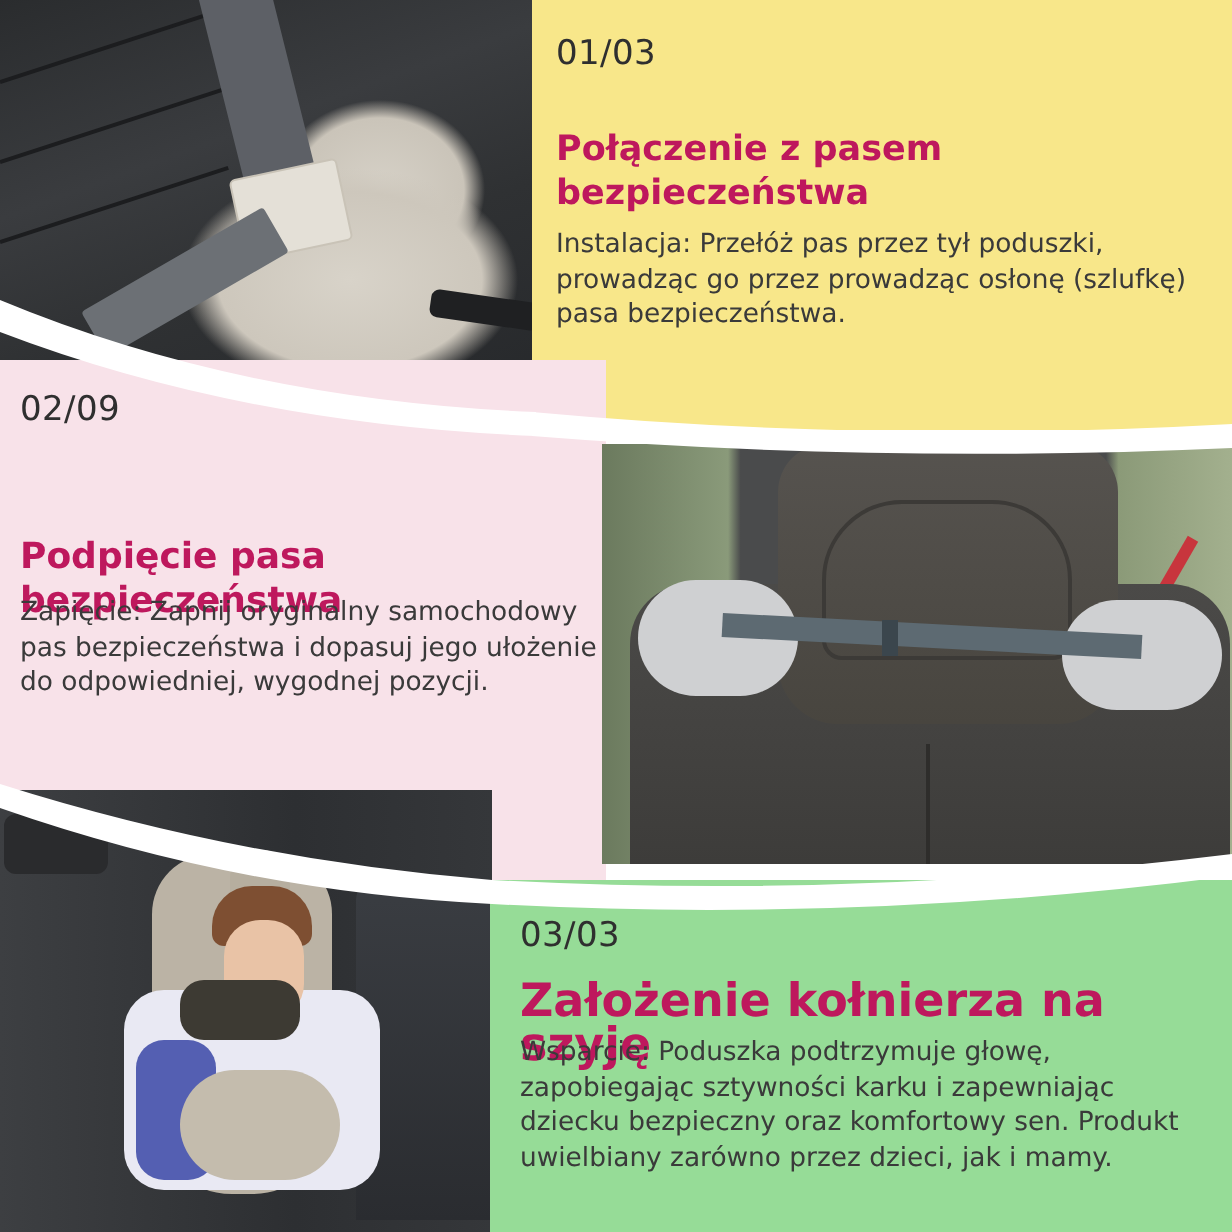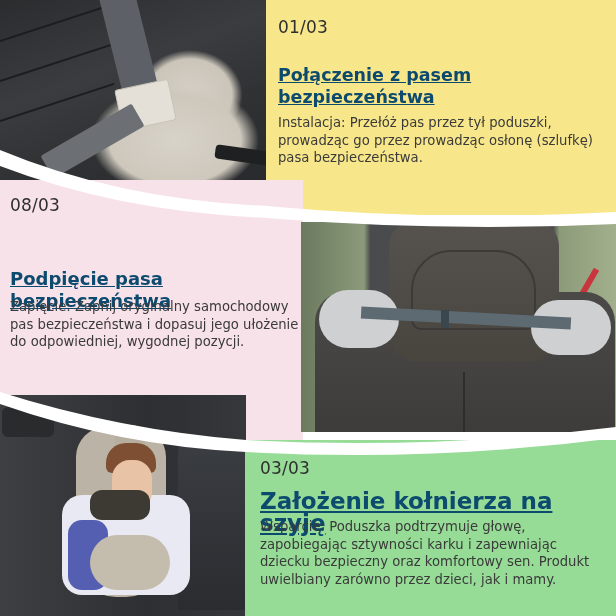--- a/index.html
+++ b/index.html
@@ -70,21 +70,21 @@
     .s3-panel {
       left: 245px; top: 440px; width: 371px; height: 176px;
       background: #96dc97;
     }
 
     
     .curve { position: absolute; pointer-events: none; }
 
     
     .step-num { position: absolute; font-size: 17px; color: #2f2f2f; letter-spacing: 0.2px; }
-    .title { position: absolute; font-size: 17.5px; font-weight: bold; color: #0c4a6e; line-height: 22px; text-decoration: underline; }
+    .title { position: absolute; font-size: 17.5px; font-weight: bold; color: #be185d; line-height: 22px; }
     .desc { position: absolute; font-size: 13.2px; color: #3a3a3a; line-height: 17.5px; }
 
     .s1-num { left: 278px; top: 17px; }
     .s1-title { left: 278px; top: 64px; width: 330px; }
     .s1-desc { left: 278px; top: 114px; width: 330px; }
 
     .s2-num { left: 10px; top: 195px; }
     .s2-title { left: 10px; top: 268px; width: 290px; font-size: 18px; }
     .s2-desc { left: 10px; top: 298px; width: 292px; }
 
@@ -141,19 +141,19 @@
 
   <path d="M0,392 Q120,430 246,440 L246,452 Q120,446 0,404 Z" fill="#ffffff"></path>
 
   <path d="M246,440 Q430,450 616,427 L616,438 Q430,462 246,452 Z" fill="#ffffff"></path>
 </svg>
 
 <div class="step-num s1-num">01/03</div>
 <div class="title s1-title">Połączenie z pasem bezpieczeństwa</div>
 <div class="desc s1-desc">Instalacja: Przełóż pas przez tył poduszki, prowadząc go przez prowadząc osłonę (szlufkę) pasa bezpieczeństwa.</div>
 
-<div class="step-num s2-num">08/03</div>
+<div class="step-num s2-num">02/09</div>
 <div class="title s2-title">Podpięcie pasa bezpieczeństwa</div>
 <div class="desc s2-desc">Zapięcie: Zapnij oryginalny samochodowy pas bezpieczeństwa i dopasuj jego ułożenie do odpowiedniej, wygodnej pozycji.</div>
 
 <div class="step-num s3-num">03/03</div>
 <div class="title s3-title">Założenie kołnierza na szyję</div>
 <div class="desc s3-desc">Wsparcie: Poduszka podtrzymuje głowę, zapobiegając sztywności karku i zapewniając dziecku bezpieczny oraz komfortowy sen. Produkt uwielbiany zarówno przez dzieci, jak i mamy.</div>
 
 </body></html>

